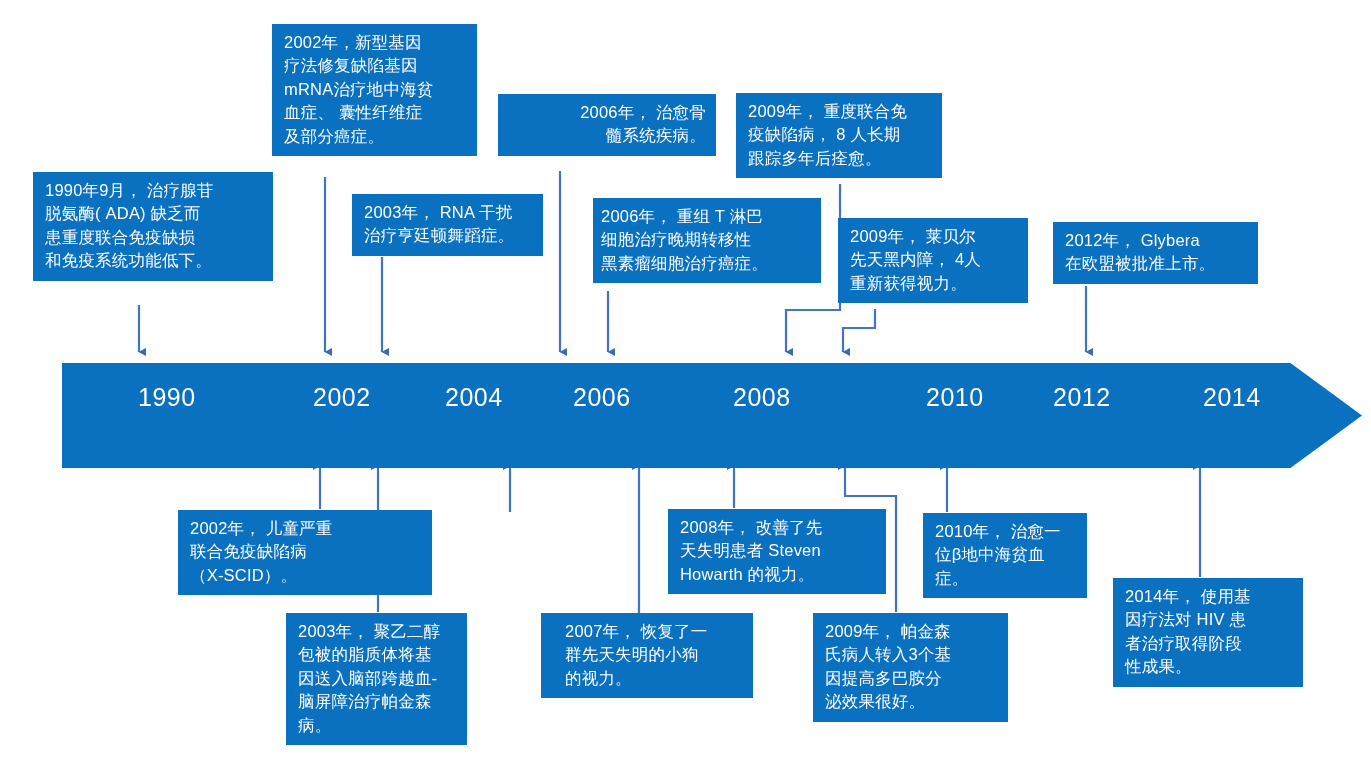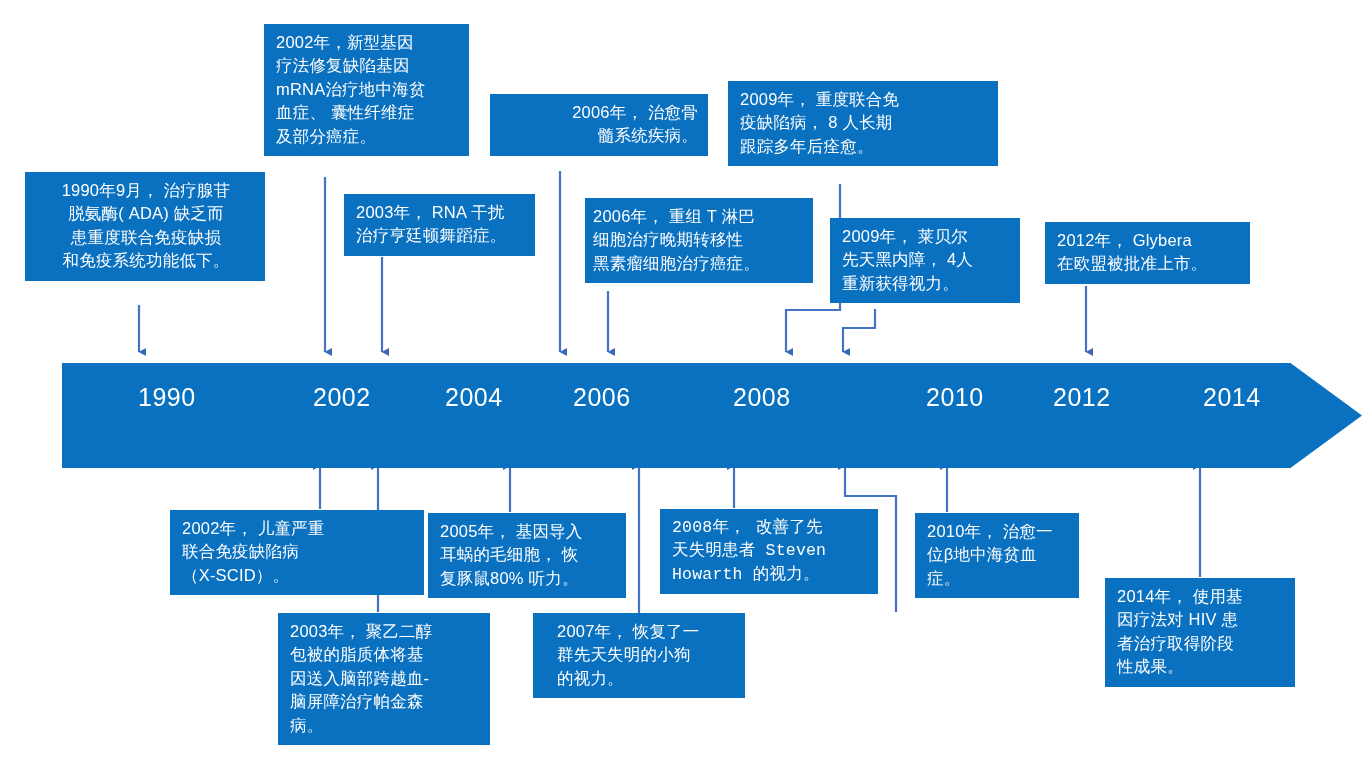--- a/index.html
+++ b/index.html
@@ -31,20 +31,21 @@
     position: absolute;
     background: #0A70C0;
     color: #ffffff;
     box-sizing: border-box;
     padding: 7px 10px 8px 12px;
     font-size: 16.5px;
     line-height: 1.42;
     letter-spacing: 0.2px;
     white-space: pre-line;
     z-index: 3;
+    margin-left: 8px;
   }
   .axis-wrap {
     position: absolute;
     left: 62px;
     top: 363px;
     width: 1300px;
     height: 105px;
     z-index: 2;
   }
   .axis-wrap svg { display: block; }
@@ -104,62 +105,63 @@
 
   <div class="year" style="left:90px">1990</div>
   <div class="year" style="left:265px">2002</div>
   <div class="year" style="left:397px">2004</div>
   <div class="year" style="left:525px">2006</div>
   <div class="year" style="left:685px">2008</div>
   <div class="year" style="left:878px">2010</div>
   <div class="year" style="left:1005px">2012</div>
   <div class="year" style="left:1155px">2014</div>
 
-  <div class="callout" style="left:25px;top:172px;width:240px;text-align:center;">1990年9月， 治疗腺苷
+  <div class="callout" style="left:25px;top:172px;width:240px;">1990年9月， 治疗腺苷
 脱氨酶( ADA) 缺乏而
 患重度联合免疫缺损
 和免疫系统功能低下。</div>
   <div class="callout" style="left:264px;top:24px;width:205px;">2002年，新型基因
 疗法修复缺陷基因
 mRNA治疗地中海贫
 血症、 囊性纤维症
 及部分癌症。</div>
   <div class="callout" style="left:344px;top:194px;width:191px;">2003年， RNA 干扰
 治疗亨廷顿舞蹈症。</div>
   <div class="callout" style="left:490px;top:94px;width:218px;text-align:right;">2006年， 治愈骨
 髓系统疾病。</div>
   <div class="callout" style="left:585px;top:198px;width:228px;padding-left:8px;">2006年， 重组 T 淋巴
 细胞治疗晚期转移性
 黑素瘤细胞治疗癌症。</div>
-  <div class="callout" style="left:728px;top:81px;width:270px;">2009年， 重度联合免
+  <div class="callout" style="left:728px;top:93px;width:206px;">2009年， 重度联合免
 疫缺陷病， 8 人长期
 跟踪多年后痊愈。</div>
   <div class="callout" style="left:830px;top:218px;width:190px;">2009年， 莱贝尔
 先天黑内障， 4人
 重新获得视力。</div>
   <div class="callout" style="left:1045px;top:222px;width:205px;">2012年， Glybera
 在欧盟被批准上市。</div>
 
   <div class="callout" style="left:170px;top:510px;width:254px;">2002年， 儿童严重
 联合免疫缺陷病
 （X-SCID）。</div>
-  <div class="callout" style="left:278px;top:613px;width:212px;">2003年， 聚乙二醇
+  <div class="callout" style="left:278px;top:613px;width:181px;">2003年， 聚乙二醇
 包被的脂质体将基
 因送入脑部跨越血-
 脑屏障治疗帕金森
 病。</div>
-  <div class="callout" style="left:428px;top:513px;width:198px;">2005年， 基因导入
-耳蜗的毛细胞， 恢
-复豚鼠80% 听力。</div>
   <div class="callout" style="left:533px;top:613px;width:212px;padding-left:24px;">2007年， 恢复了一
 群先天失明的小狗
 的视力。</div>
-  <div class="callout" style="left:660px;top:509px;width:218px;font-family:Liberation Mono, monospace;">2008年， 改善了先
+  <div class="callout" style="left:660px;top:509px;width:218px;">2008年， 改善了先
 天失明患者 Steven
 Howarth 的视力。</div>
+  <div class="callout" style="left:805px;top:613px;width:195px;">2009年， 帕金森
+氏病人转入3个基
+因提高多巴胺分
+泌效果很好。</div>
   <div class="callout" style="left:915px;top:513px;width:164px;">2010年， 治愈一
 位β地中海贫血症。</div>
   <div class="callout" style="left:1105px;top:578px;width:190px;">2014年， 使用基
 因疗法对 HIV 患
 者治疗取得阶段
 性成果。</div>
 
 </div>
 
 </body></html>

